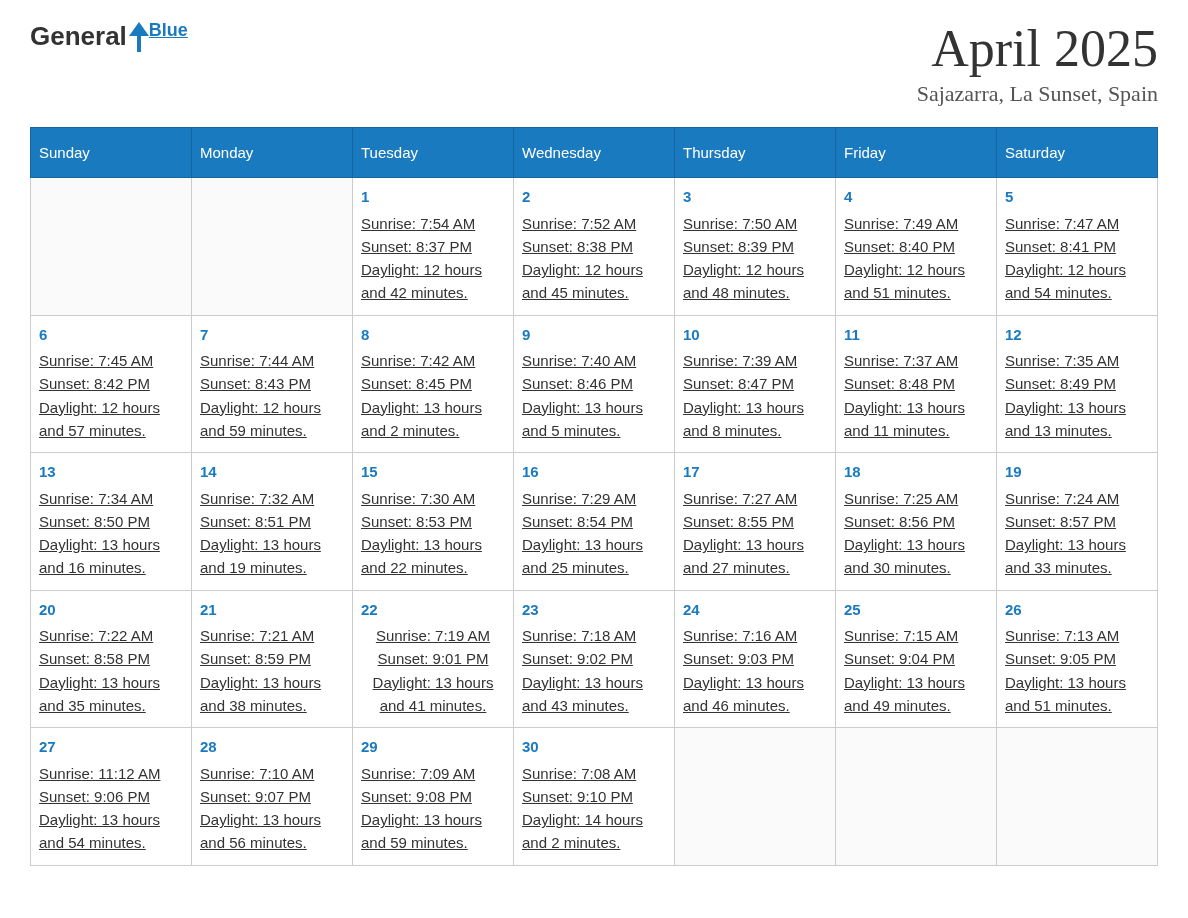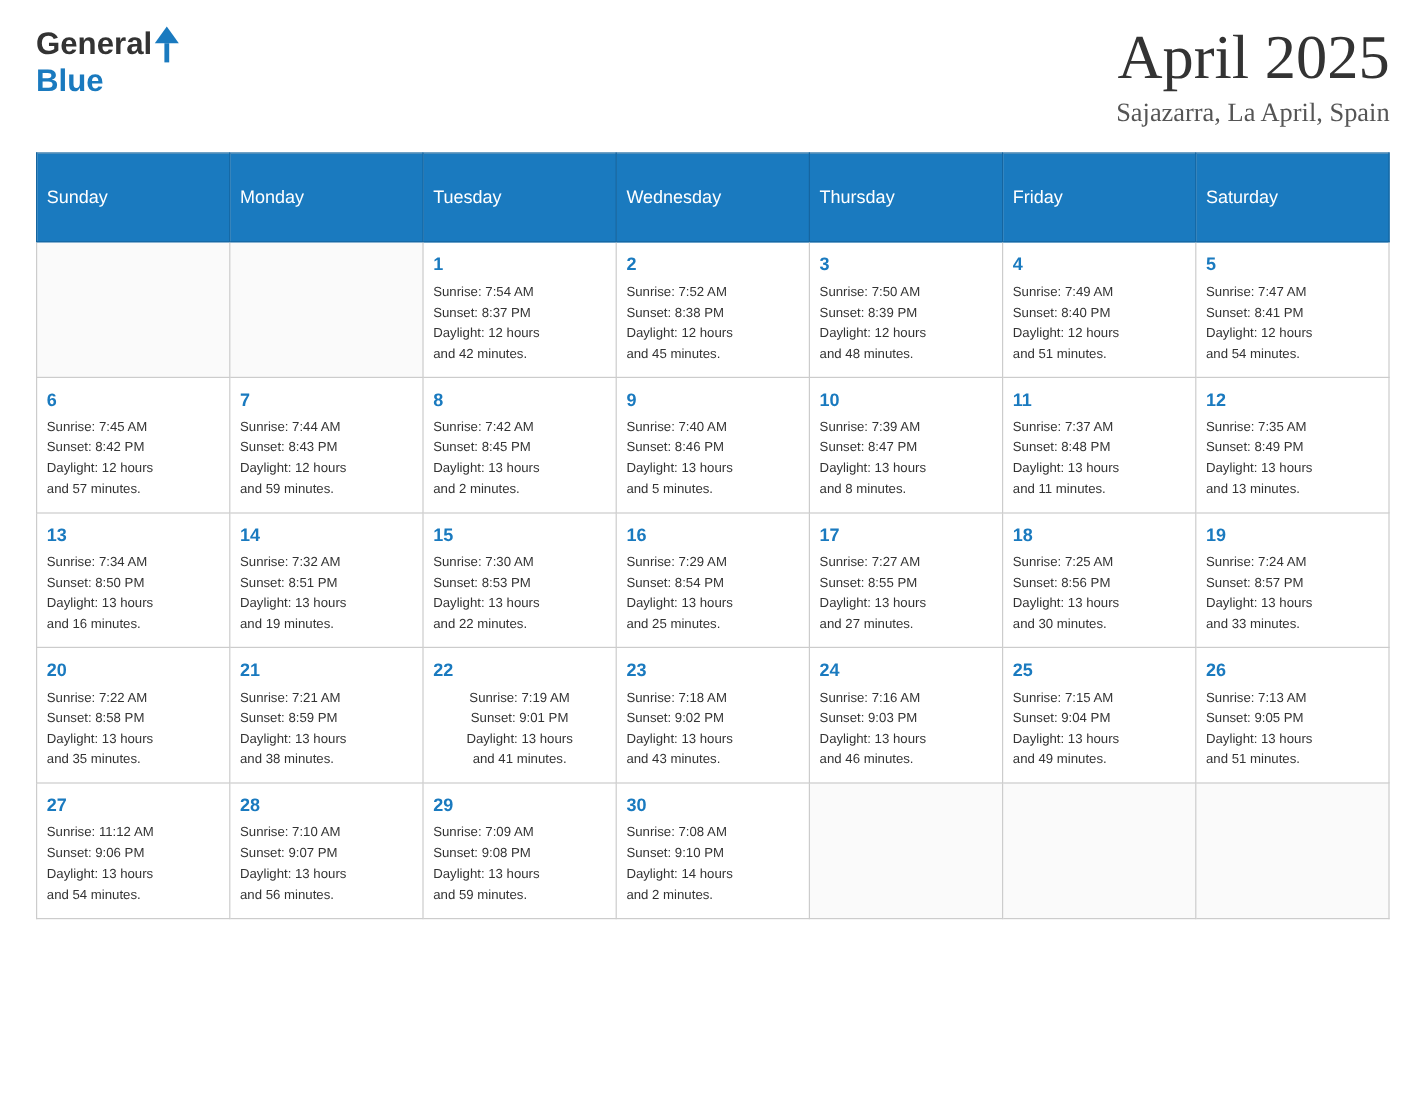--- a/index.html
+++ b/index.html
@@ -46,21 +46,21 @@
       margin-top: 4px;
     }
     .calendar {
       width: 100%;
       border-collapse: collapse;
       border: 1px solid #ccc;
     }
     .calendar thead th {
       background: #1a7abf;
       color: #fff;
-      padding: 28px 8px;
+      padding: 16px 8px;
       font-size: 15px;
       font-weight: normal;
       text-align: left;
       border: 1px solid #1565a0;
     }
     .calendar tbody td {
       vertical-align: top;
       padding: 8px 8px 10px 8px;
       border: 1px solid #ccc;
       width: calc(100% / 7);
@@ -70,51 +70,52 @@
       line-height: 1.5;
     }
     .day-num {
       font-size: 15px;
       font-weight: bold;
       color: #1a7abf;
       display: block;
       margin-bottom: 3px;
     }
     .day-info {
-      font-size: 11px;
+      font-size: 15px;
       color: #333;
       line-height: 1.55;
+      text-decoration: underline;
     }
     .calendar tbody tr td:first-child .day-num,
     .calendar tbody tr td .day-num {
       color: #1a7abf;
     }
     .empty-cell {
       background: #fafafa;
     }
   </style>
 </head>
 <body>
 
 <div class="header">
   <div class="logo">
-    <div style="display:flex; flex-direction:column; align-items:flex-start;">
+    <div style="display:flex; flex-direction:row; align-items:flex-start;">
       <div style="display:flex; align-items:center;">
         <span class="logo-text">General</span>
         <div style="display:flex; flex-direction:column; align-items:center; margin-left:2px; margin-top:2px;">
           <div style="width:0;height:0;border-left:10px solid transparent;border-right:10px solid transparent;border-bottom:14px solid #1a7abf;"></div>
           <div style="width:4px;height:16px;background:#1a7abf;"></div>
         </div>
       </div>
-      <span class="logo-text logo-blue" style="margin-left:0; font-size:26px; font-weight:bold; color:#1a7abf;">Blue</span>
+      <span class="logo-text logo-blue" style="margin-left:0; font-size:18px; font-weight:bold; color:#1a7abf;text-decoration:underline;">Blue</span>
     </div>
   </div>
   <div class="title-section">
     <div class="month-title">April 2025</div>
-    <div class="subtitle">Sajazarra, La April, Spain</div>
+    <div class="subtitle">Sajazarra, La Sunset, Spain</div>
   </div>
 </div>
 
 <table class="calendar">
   <thead>
     <tr>
     <th>Sunday</th>
         <th>Monday</th>
         <th>Tuesday</th>
         <th>Wednesday</th>

